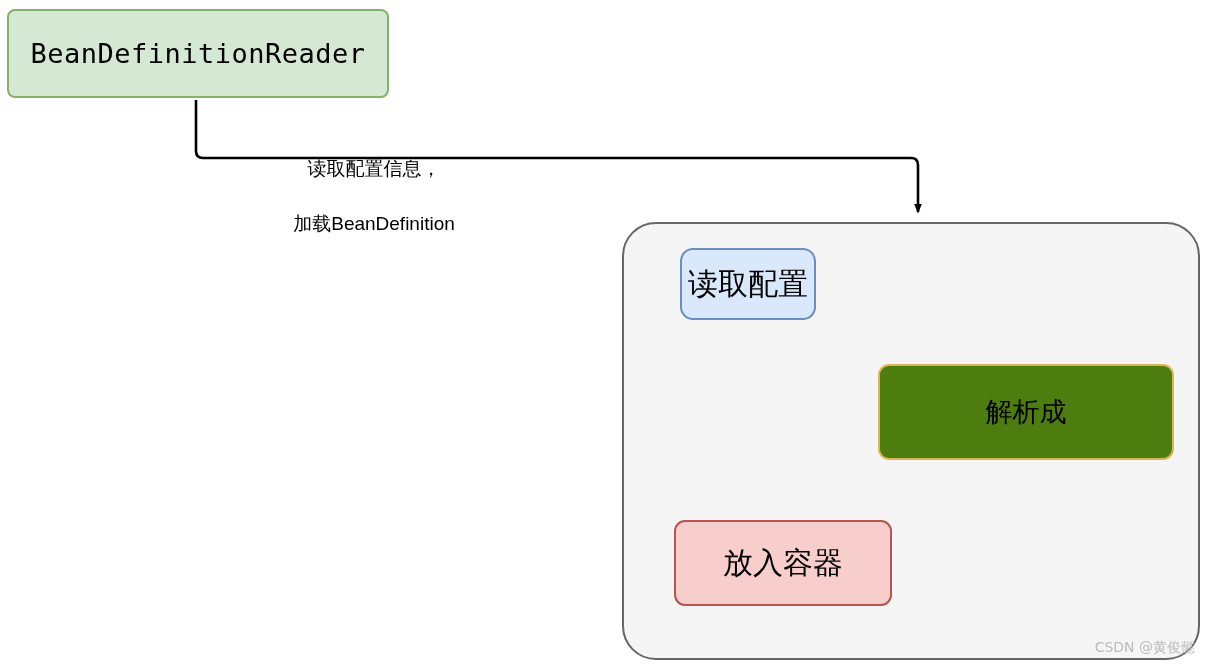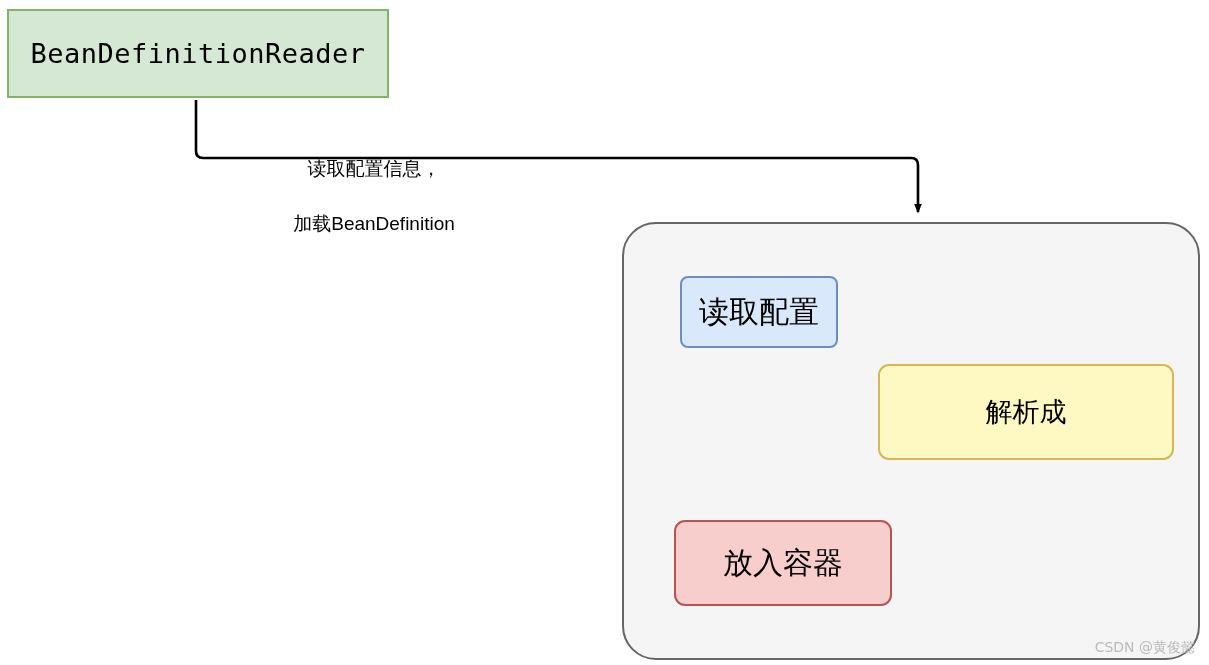--- a/index.html
+++ b/index.html
@@ -33,54 +33,53 @@
     user-select: none;
   }
   
   #node-reader {
     left: 7px;
     top: 9px;
     width: 382px;
     height: 89px;
     background: #d5e8d4;
     border: 2px solid #82b366;
-    border-radius: 0;
+    border-radius: 8px;
     font-size: 27px;
     font-family: "DejaVu Sans Mono", monospace;
     letter-spacing: 0.5px;
   }
   
   #node-container {
     left: 622px;
     top: 222px;
     width: 578px;
     height: 438px;
     background: #f5f5f5;
     border: 2px solid #666666;
     border-radius: 34px;
   }
   
   #node-read-config {
     left: 680px;
     top: 248px;
-    width: 158px;
+    width: 136px;
     height: 72px;
     background: #dae8fc;
     border: 2px solid #6c8ebf;
-    border-radius: 8px;
+    border-radius: 13px;
     font-size: 30px;
-    margin-top: 28px;
   }
   
   #node-parse {
     left: 878px;
     top: 364px;
     width: 296px;
     height: 96px;
-    background: #fef9c3;
+    background: #4d7c0f;
     border: 2px solid #d6b656;
     border-radius: 11px;
     font-size: 27px;
   }
   #node-parse .line-cn { font-family: "DejaVu Sans", sans-serif; }
   #node-parse .line-en { font-family: "DejaVu Sans Mono", monospace; letter-spacing: 0.5px; }
   
   #node-put {
     left: 674px;
     top: 520px;

